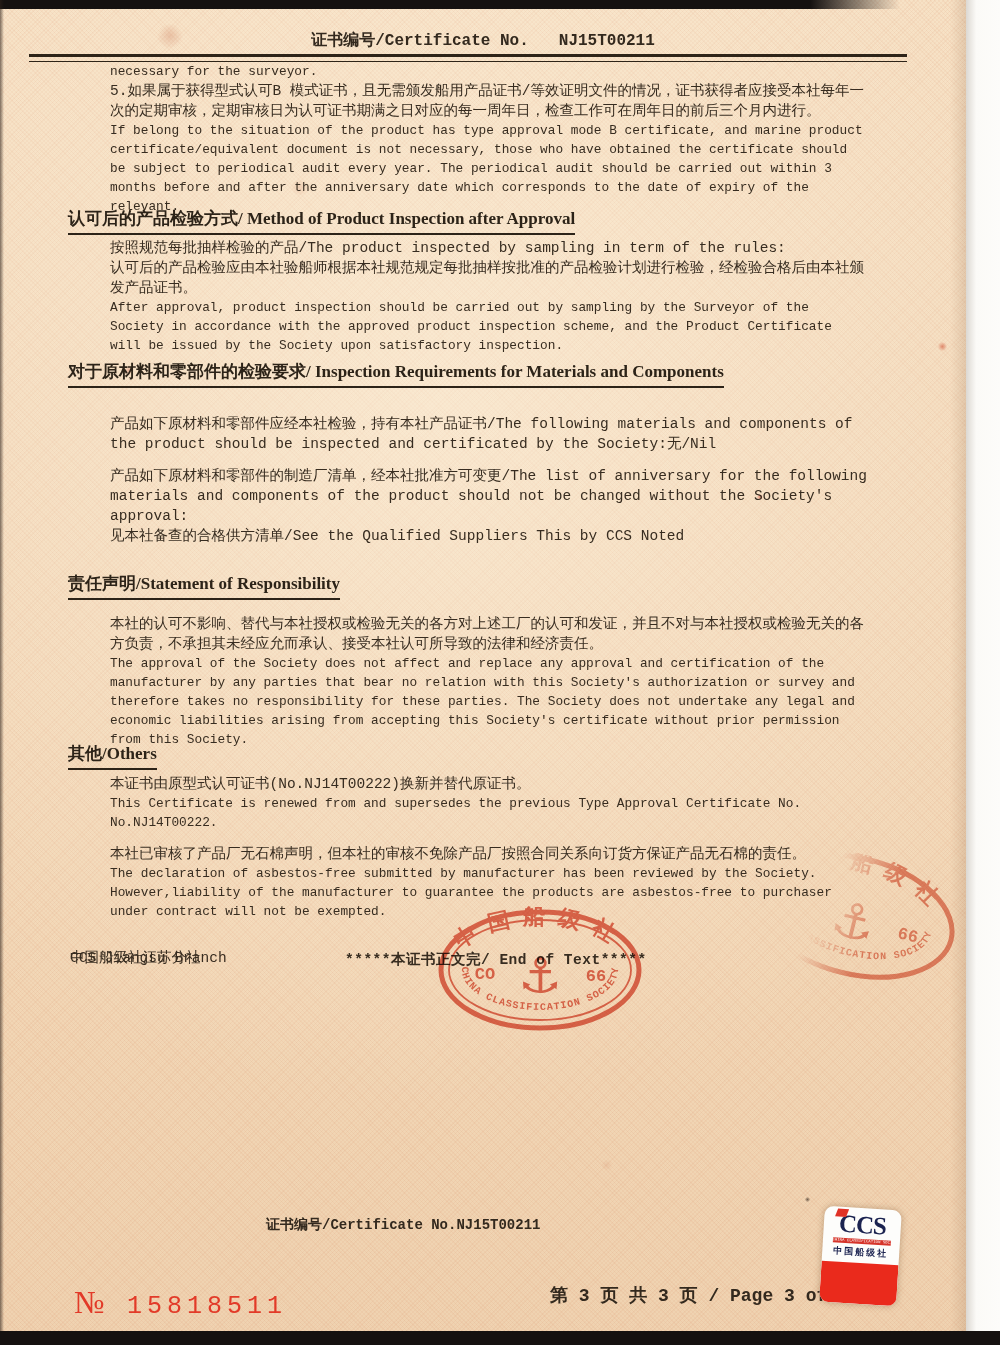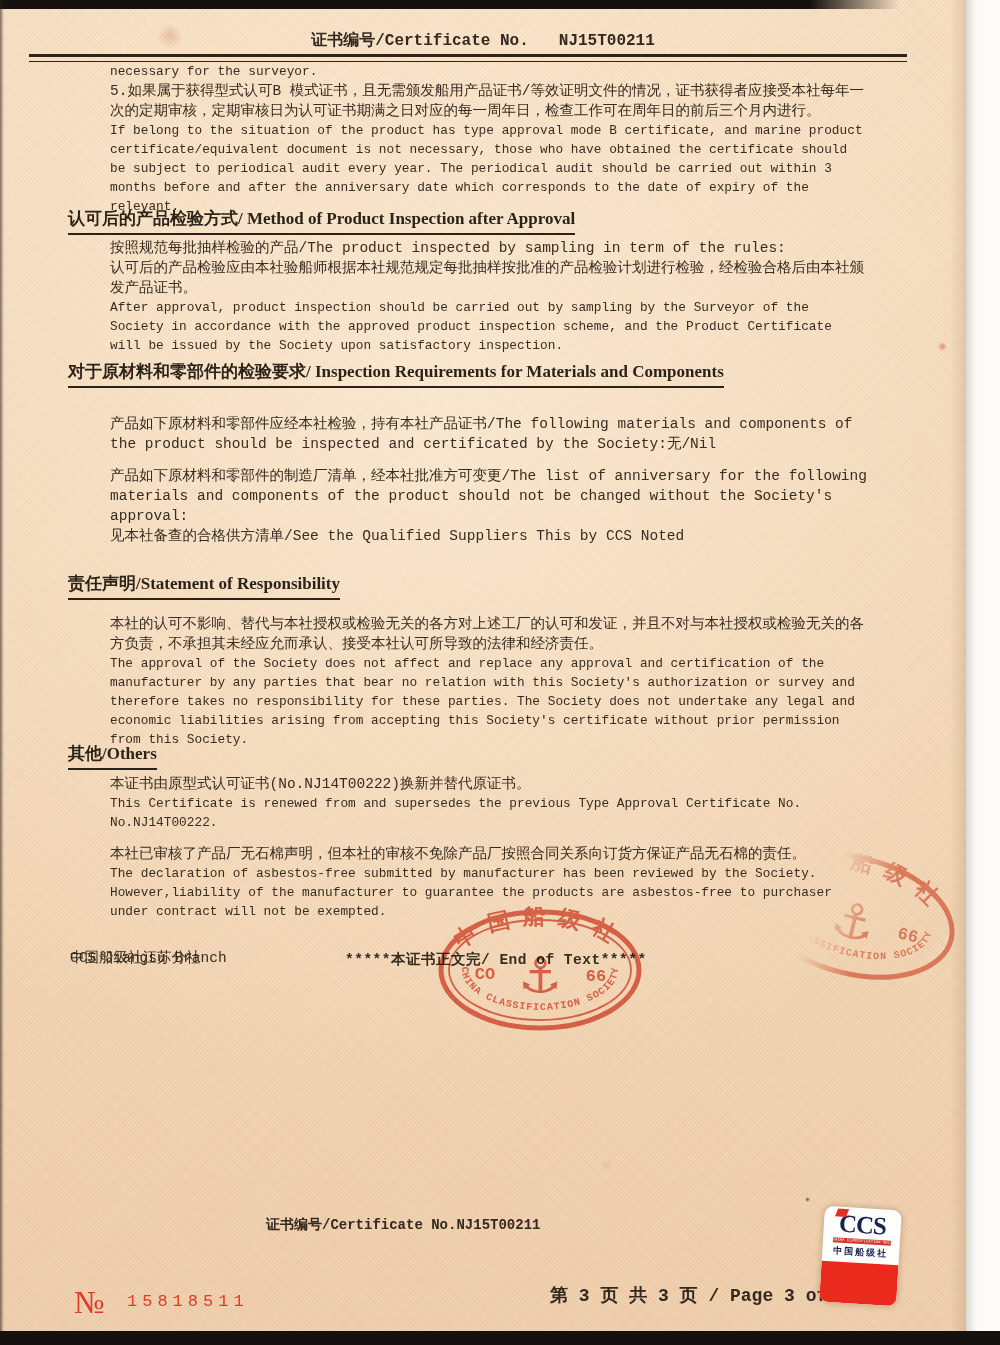--- a/index.html
+++ b/index.html
@@ -79,21 +79,21 @@
   .badge-ccs .accent { position:absolute; left:-3px; top:-2px; width:11px; height:8px;
     background:#e03226; transform:skewX(-18deg); }
   .badge-bar { width:58px; height:5px; margin:2px 0; background:#d6342a; color:#fff;
     font-size:4px; line-height:5px; text-align:center; overflow:hidden; white-space:nowrap; }
   .badge-zh { color:#1b2350; font-size:9px; font-weight:bold; letter-spacing:2px; white-space:nowrap; }
   .badge-bottom { position:absolute; left:0; top:55px; width:77px; height:41px; background:#ea2a1c; }
 
   
   .serial-mark { left:74px; top:1284px; font-family:"Liberation Serif","DejaVu Serif",serif;
     font-size:32px; color:#e23a28; z-index:10; }
-  .serial-num { left:127px; top:1292px; font-size:17px; letter-spacing:5px; color:#e23a28; z-index:10; }
+  .serial-num { left:127px; top:1292px; font-size:25px; letter-spacing:5px; color:#e23a28; z-index:10; }
   .footer-cert { left:222px; top:1216px; font-size:14px; font-weight:bold; color:#33291e;margin-left:44px; }
   .footer-page { left:550px; top:1283px; font-size:18px; font-weight:bold; color:#33291e; }
 </style>
 </head>
 <body>
 
 <div class="page">
   <div class="paper"></div>
   <div class="paper-edge-shadow"></div>
 

